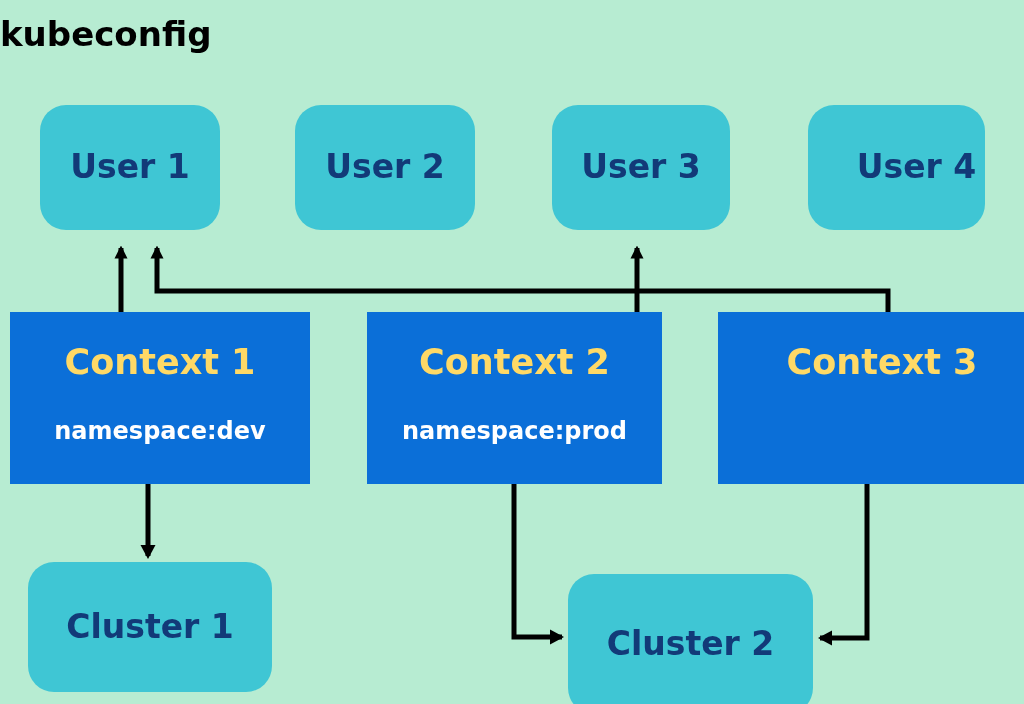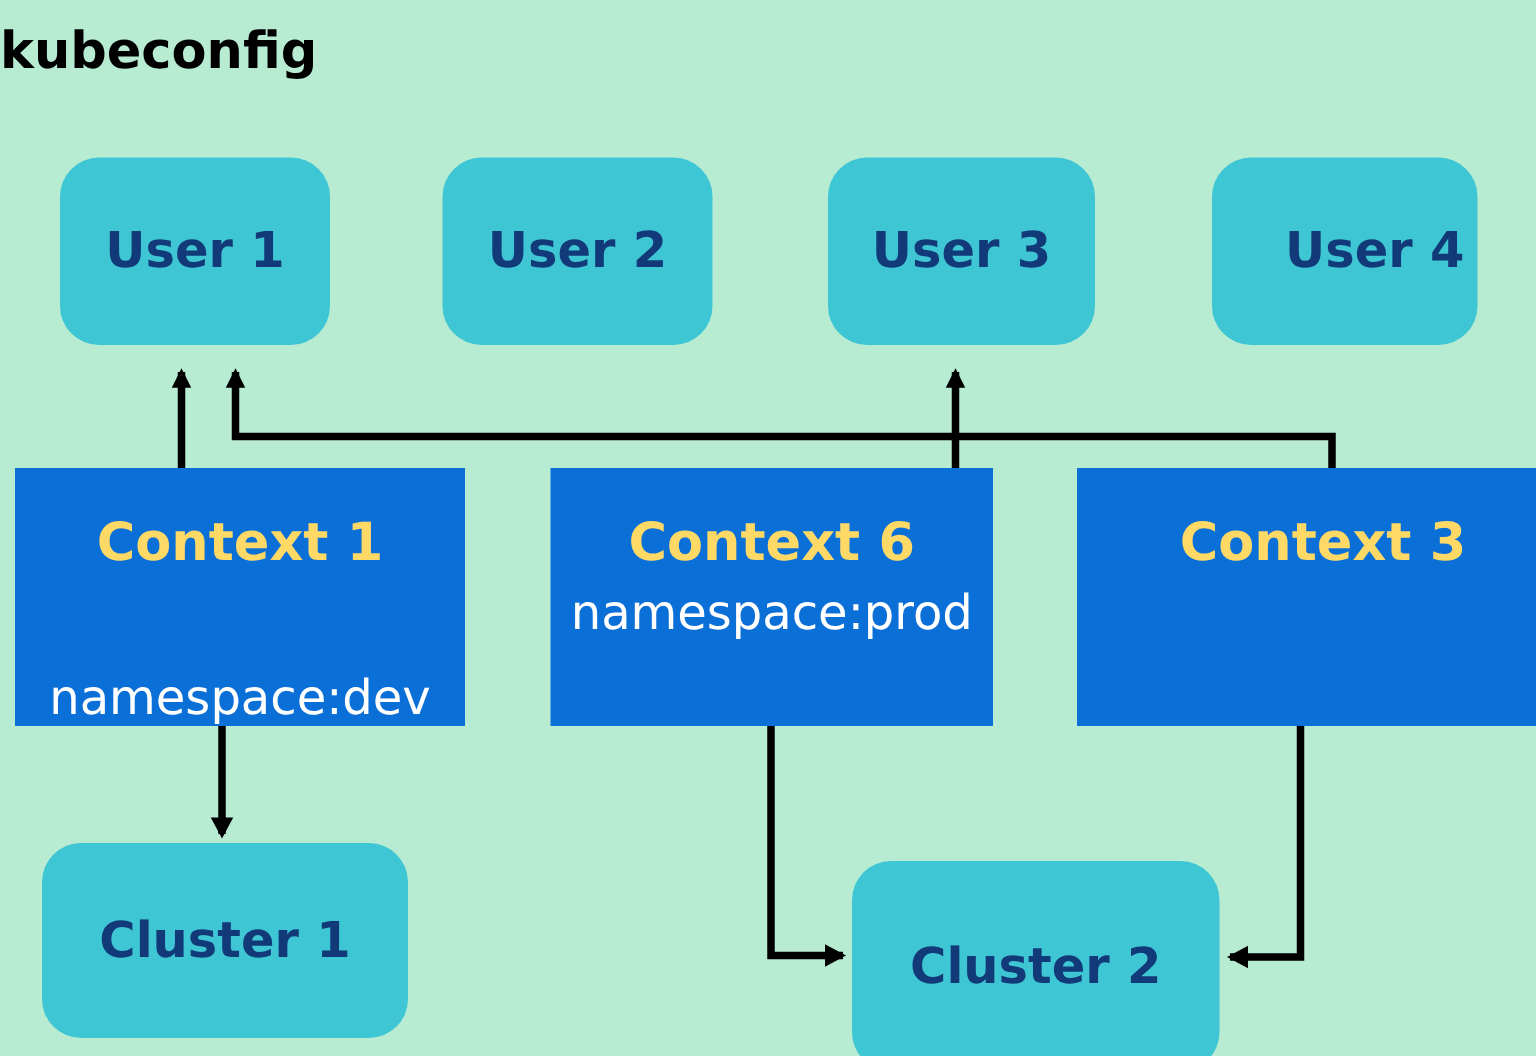--- a/index.html
+++ b/index.html
@@ -61,23 +61,23 @@
     color: #123a78;
     font-size: 33px;
   }
   .context .node-label {
     color: #ffd966;
     font-size: 35px;
     margin-top: 32px;
   }
   .context .node-sub {
     color: #ffffff;
-    font-size: 32px;
-    font-weight: normal;
-    margin-top: 8px;
+    font-size: 24px;
+    font-weight: bold;
+    margin-top: 36px;
     font-family: "DejaVu Sans", sans-serif;
   }
 
   
   #wires {
     position: absolute;
     left: 0;
     top: 0;
     width: 1024px;
     height: 704px;
@@ -126,26 +126,26 @@
   <div class="node user" style="left:295px; top:105px; width:180px; height:125px;">
     <div class="node-label">User 2</div>
   </div>
   <div class="node user" style="left:552px; top:105px; width:178px; height:125px;">
     <div class="node-label">User 3</div>
   </div>
   <div class="node user" style="left:808px; top:105px; width:177px; height:125px;padding-left:40px;">
     <div class="node-label">User 4</div>
   </div>
 
-  <div class="node context" style="left:10px; top:312px; width:300px; height:172px;justify-content:space-between;">
+  <div class="node context" style="left:10px; top:312px; width:300px; height:172px;">
     <div class="node-label">Context 1</div>
     <div class="node-sub">namespace:dev</div>
   </div>
   <div class="node context" style="left:367px; top:312px; width:295px; height:172px;">
-    <div class="node-label">Context 6</div>
+    <div class="node-label">Context 2</div>
     <div class="node-sub">namespace:prod</div>
   </div>
   <div class="node context" style="left:718px; top:312px; width:328px; height:172px;">
     <div class="node-label">Context 3</div>
     <div class="node-sub"></div>
   </div>
 
   <div class="node cluster" style="left:28px; top:562px; width:244px; height:130px;">
     <div class="node-label">Cluster 1</div>
   </div>

